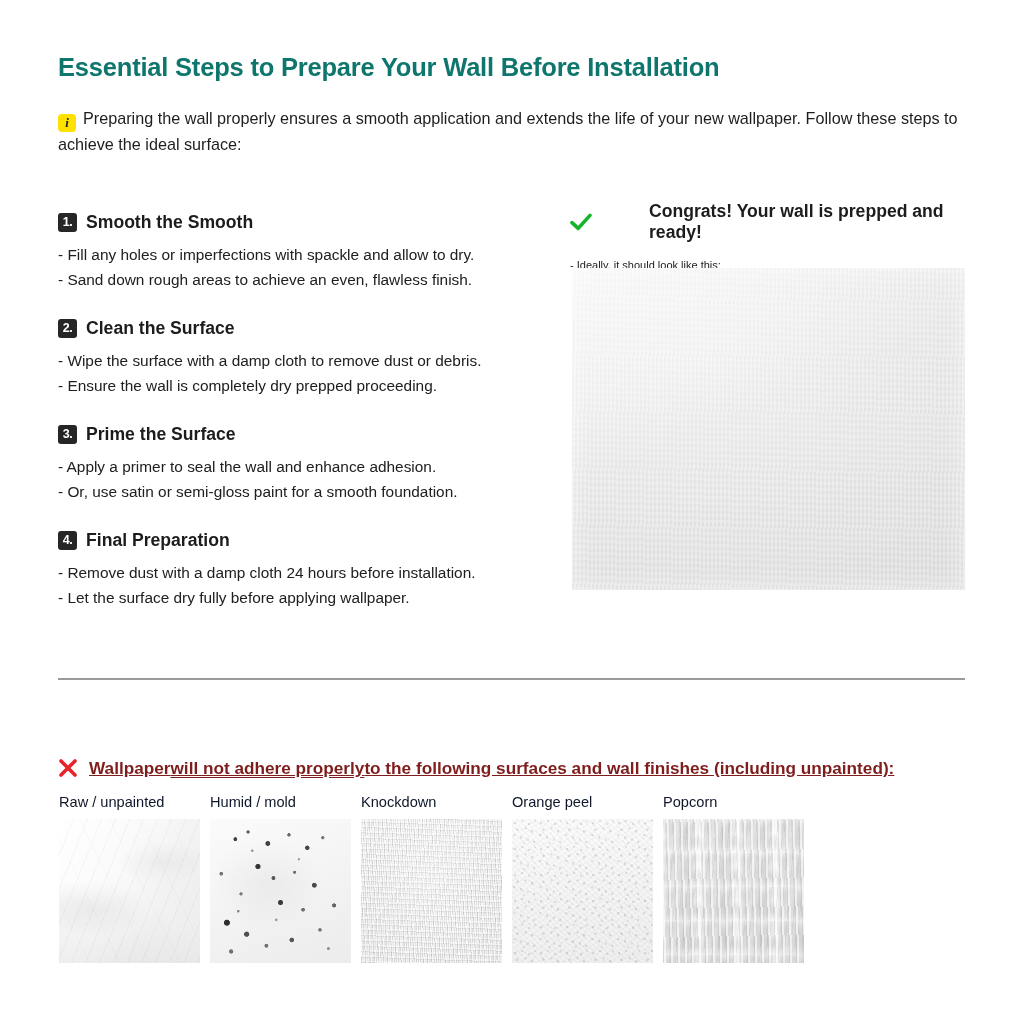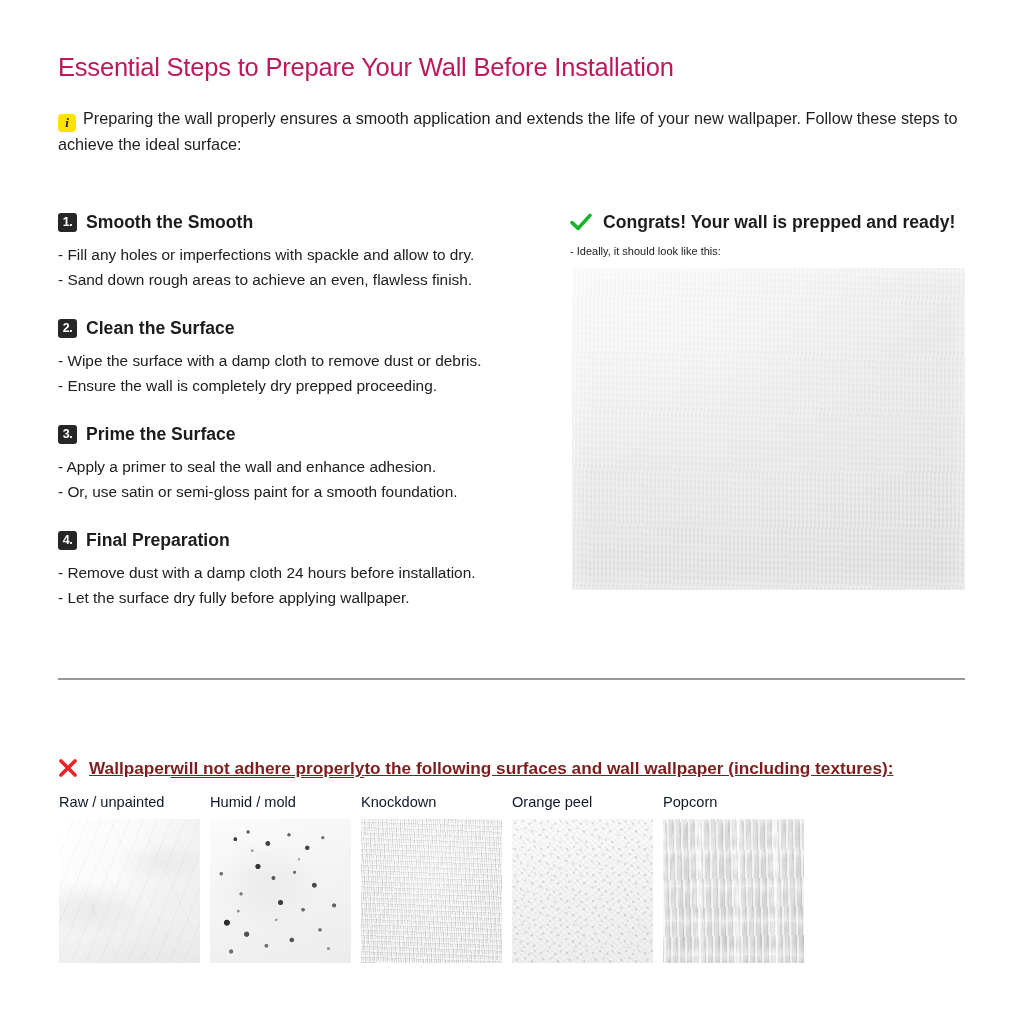--- a/index.html
+++ b/index.html
@@ -24,23 +24,23 @@
     width: 1024px;
     height: 1024px;
   }
 
   
   .page-title {
     position: absolute;
     left: 58px;
     top: 53px;
     font-size: 25.5px;
-    font-weight: normal;
+    font-weight: bold;
     letter-spacing: -0.2px;
-    color: #be185d;
+    color: #0f766e;
     white-space: nowrap;
   }
 
   
   .intro {
     position: absolute;
     left: 58px;
     top: 106px;
     width: 915px;
     font-size: 16.2px;
@@ -116,21 +116,22 @@
   }
 
   
   .ok-head {
     display: flex;
     align-items: center;
     font-size: 17.6px;
     font-weight: bold;
     color: #1c1c1c;
     height: 24px;
-    margin-bottom: 6px;
+    margin-bottom: 20px;
+    gap: 46px;
   }
   .check-icon {
     flex: 0 0 auto;
     width: 22px;
     height: 19px;
     margin-right: 11px;
     display: inline-block;
   }
   .ok-sub {
     font-size: 11px;
@@ -438,21 +439,21 @@
   <div class="divider"></div>
 
   <div class="warn-head">
     <span class="x-icon">
       <svg width="20" height="20" viewBox="0 0 20 20" aria-hidden="true">
         <path d="M3 3 L17 17 M17 3 L3 17" fill="none" stroke="#E8232A" stroke-width="3.6" stroke-linecap="round"></path>
       </svg>
     </span>
     <span class="warn-normal">Wallpaper </span>
       <span class="warn-underline">will not adhere properly</span>
-      <span class="warn-normal"> to the following surfaces and wall wallpaper (including textures):</span>
+      <span class="warn-normal"> to the following surfaces and wall finishes (including unpainted):</span>
   </div>
 
   <div class="tex-strip">
 
     <div class="tex-cell">
       <div class="tex-label">Raw / unpainted</div>
       <div class="tex-img tex-raw"></div>
     </div>
 
 

